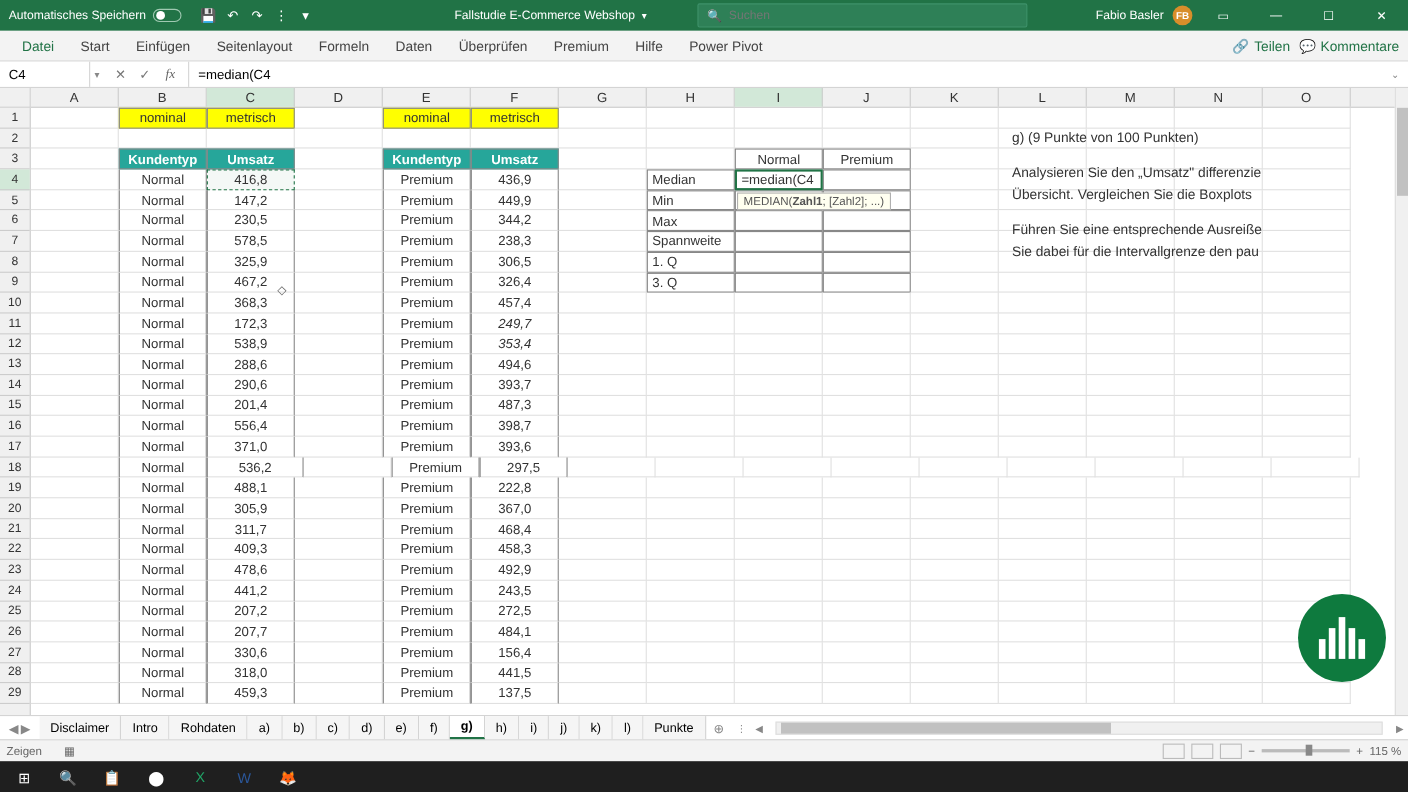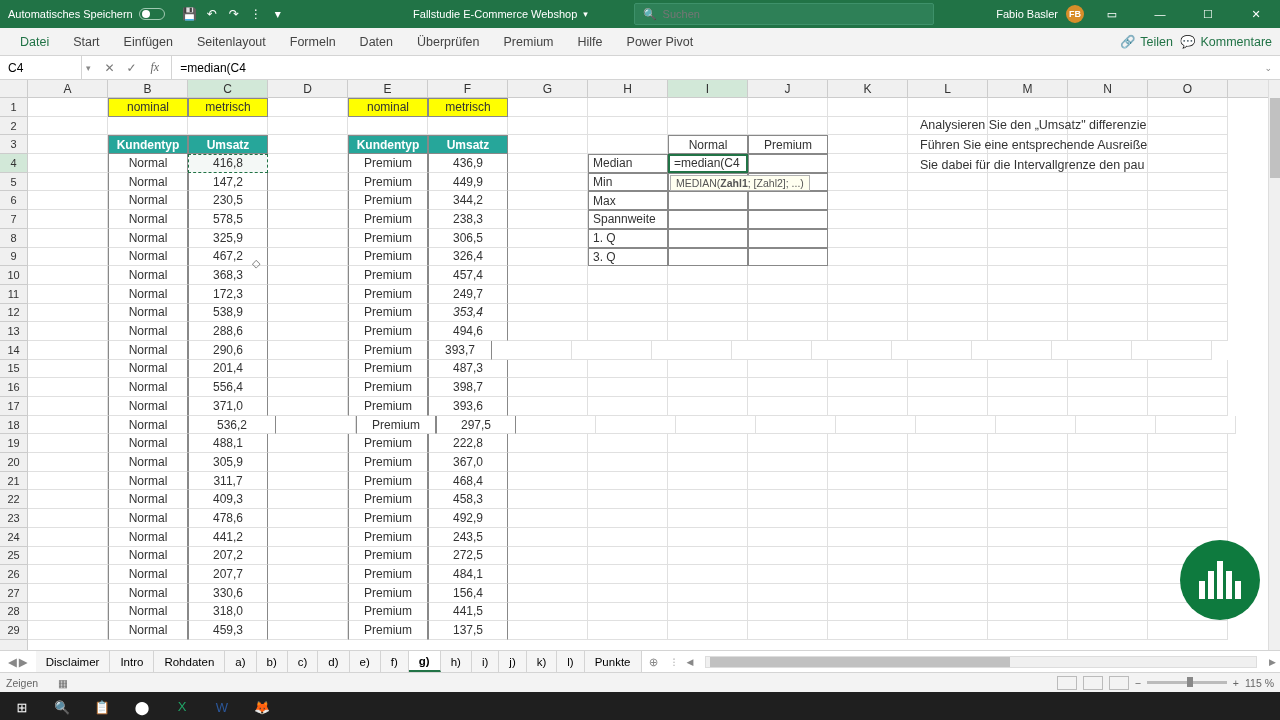--- a/index.html
+++ b/index.html
@@ -367,21 +367,21 @@
         <div class="cell" style="width: 80px;"></div>
         <div class="cell" style="width: 80px;"></div>
         <div class="cell" style="width: 80px;"></div>
       </div>
       <div class="row">
         <div class="cell" style="width: 80px;"></div>
         <div class="cell bordered-lr" style="width: 80px;">Normal</div>
         <div class="cell bordered-lr" style="width: 80px;">172,3</div>
         <div class="cell" style="width: 80px;"></div>
         <div class="cell bordered-lr" style="width: 80px;">Premium</div>
-        <div class="cell bordered-lr" style="width: 80px;">249,7</div>
+        <div class="cell bordered-lr" style="width: 80px; font-style: italic;">249,7</div>
         <div class="cell" style="width: 80px;"></div>
         <div class="cell" style="width: 80px;"></div>
         <div class="cell" style="width: 80px;"></div>
         <div class="cell" style="width: 80px;"></div>
         <div class="cell" style="width: 80px;"></div>
         <div class="cell" style="width: 80px;"></div>
         <div class="cell" style="width: 80px;"></div>
         <div class="cell" style="width: 80px;"></div>
         <div class="cell" style="width: 80px;"></div>
       </div>
@@ -418,21 +418,21 @@
         <div class="cell" style="width: 80px;"></div>
         <div class="cell" style="width: 80px;"></div>
         <div class="cell" style="width: 80px;"></div>
       </div>
       <div class="row">
         <div class="cell" style="width: 80px;"></div>
         <div class="cell bordered-lr" style="width: 80px;">Normal</div>
         <div class="cell bordered-lr" style="width: 80px;">290,6</div>
         <div class="cell" style="width: 80px;"></div>
         <div class="cell bordered-lr" style="width: 80px;">Premium</div>
-        <div class="cell bordered-lr" style="width: 64px;">393,7</div>
+        <div class="cell bordered-lr" style="width: 80px;">393,7</div>
         <div class="cell" style="width: 80px;"></div>
         <div class="cell" style="width: 80px;"></div>
         <div class="cell" style="width: 80px;"></div>
         <div class="cell" style="width: 80px;"></div>
         <div class="cell" style="width: 80px;"></div>
         <div class="cell" style="width: 80px;"></div>
         <div class="cell" style="width: 80px;"></div>
         <div class="cell" style="width: 80px;"></div>
         <div class="cell" style="width: 80px;"></div>
       </div>
@@ -689,21 +689,23 @@
         <div class="cell" style="width: 80px;"></div>
         <div class="cell" style="width: 80px;"></div>
         <div class="cell" style="width: 80px;"></div>
         <div class="cell" style="width: 80px;"></div>
       </div>
     </div>
   <div class="vscroll">
       <div class="vscroll-thumb"></div>
     </div>
   <div class="notes">
+    <div style="margin-bottom:12px;">g) (9 Punkte von 100 Punkten)</div>
     <div>Analysieren Sie den „Umsatz" differenzie</div>
+    <div style="margin-bottom:12px;">Übersicht. Vergleichen Sie die Boxplots</div>
     <div>Führen Sie eine entsprechende Ausreiße</div>
     <div>Sie dabei für die Intervallgrenze den pau</div>
   </div>
   <span class="cursor-cross" style="top:177px;left:252px;">◇</span>
   <div class="logo-watermark">
     <div class="logo-bars">
         <span style="height:18px"></span>
         <span style="height:28px"></span>
         <span style="height:38px"></span>
         <span style="height:28px"></span>

